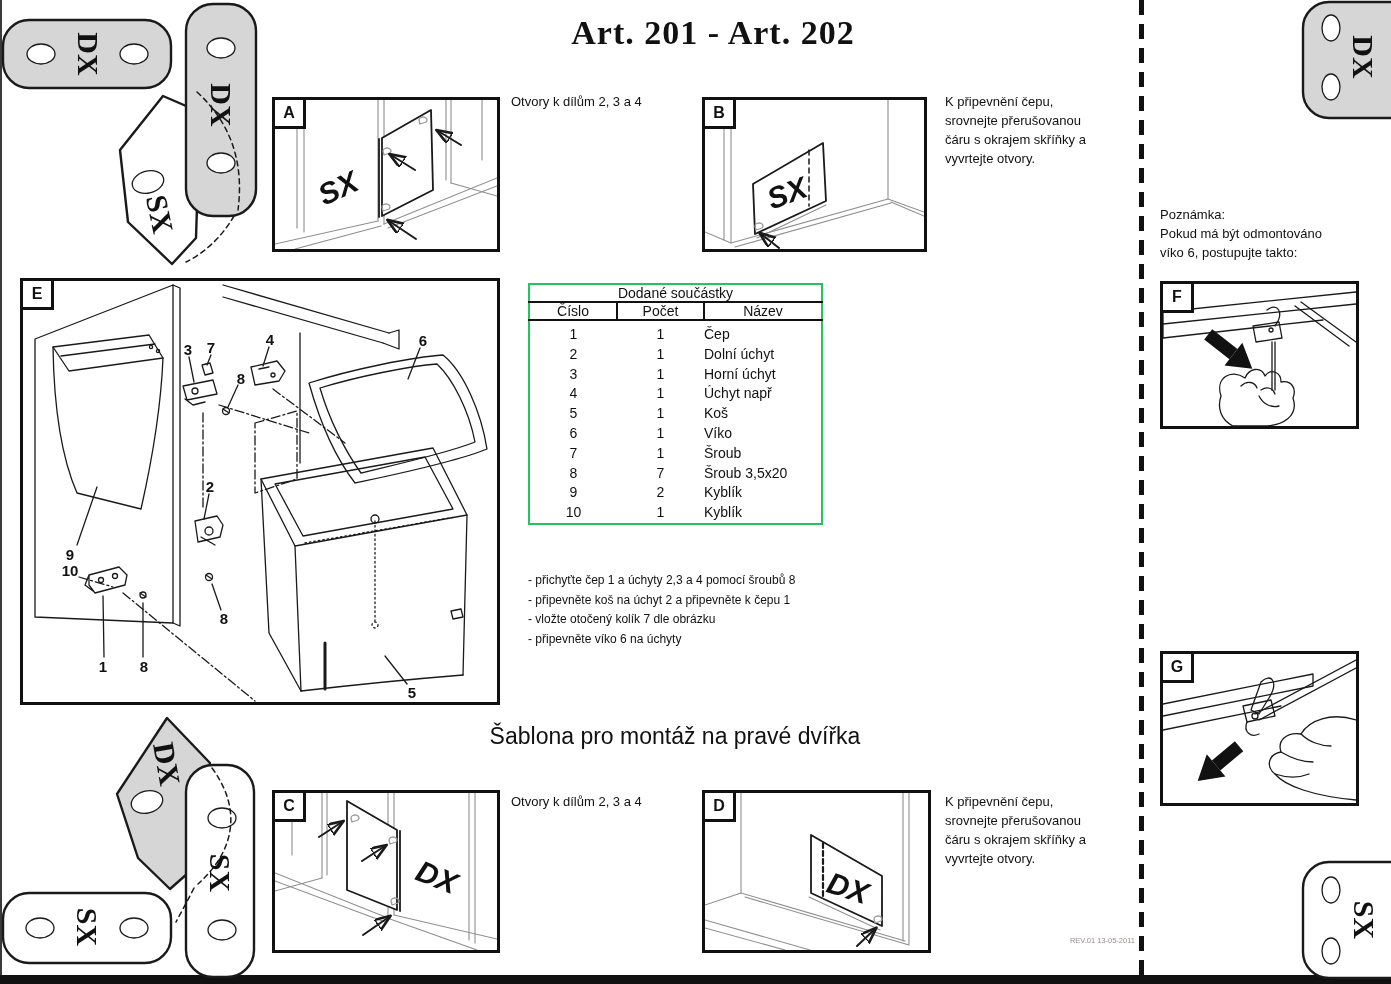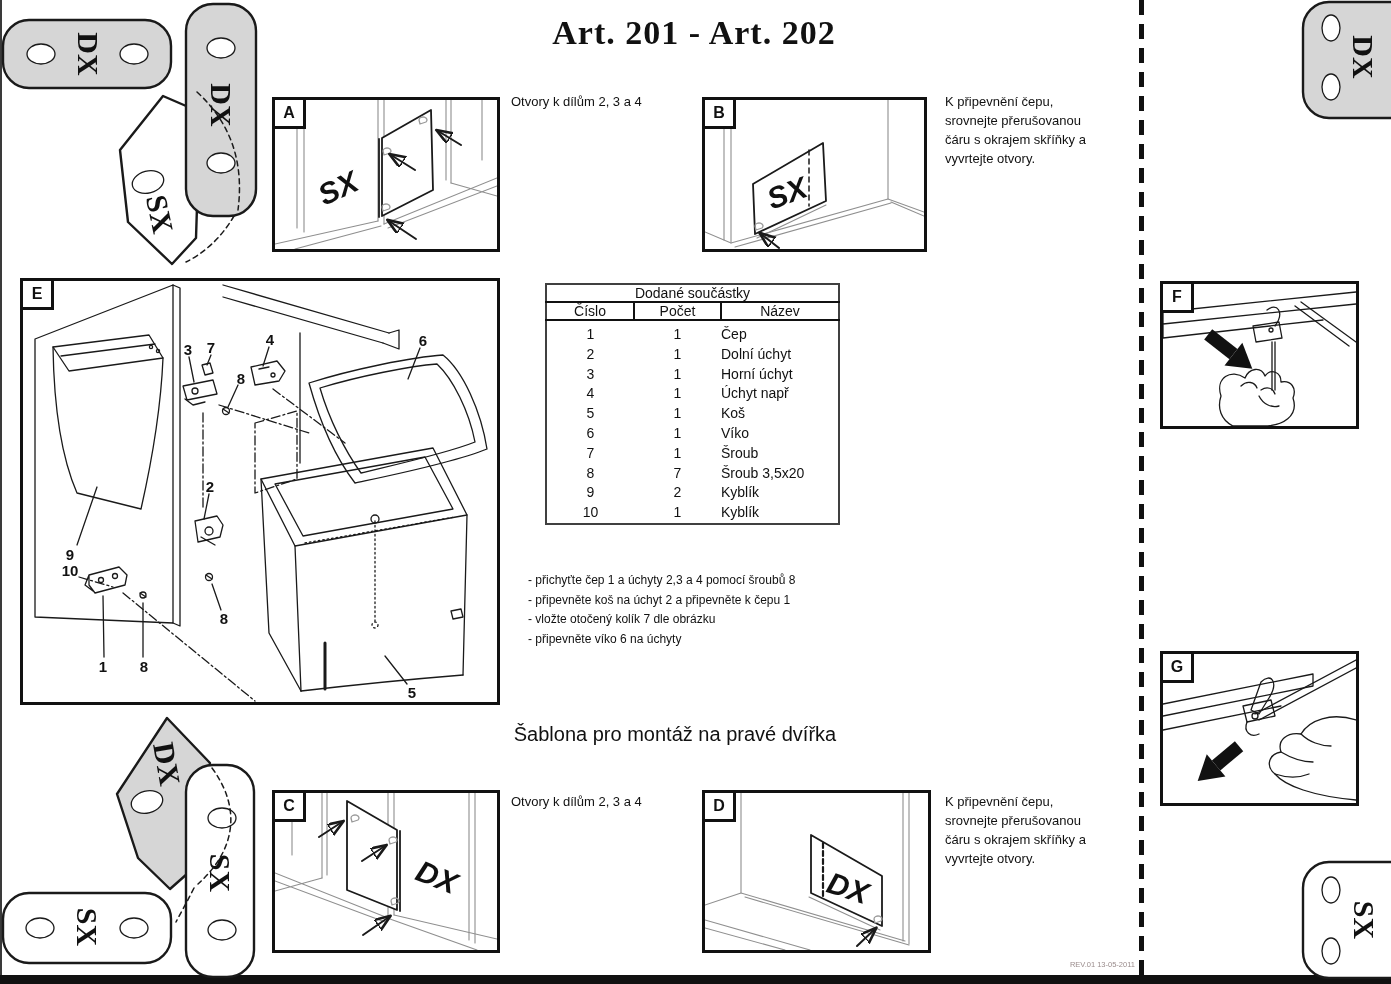--- a/index.html
+++ b/index.html
@@ -3,27 +3,27 @@
 <meta charset="utf-8">
 <style>
   html,body{margin:0;padding:0;background:#e8e8e8;}
   .page{position:relative;width:1391px;height:984px;background:#ffffff;overflow:hidden;
         font-family:"Liberation Sans",sans-serif;color:#111;}
   .abs{position:absolute;}
   .left-border{left:0;top:0;width:2px;height:984px;background:#3a3a3a;}
   .bottom-bar{left:0;top:975px;width:1391px;height:9px;background:#111;}
   .divider{left:1139px;top:0;width:5px;height:975px;
            background:repeating-linear-gradient(to bottom,#111 0 15px,transparent 15px 24px);}
-  .title{left:294px;top:14px;width:800px;text-align:center;
+  .title{left:313px;top:14px;width:800px;text-align:center;
          font-family:"Liberation Serif",serif;font-weight:bold;font-size:34px;letter-spacing:1px;}
   .subtitle{left:297px;top:56px;width:800px;text-align:center;font-size:19px;}
-  .section2{left:380px;top:723px;width:590px;text-align:center;font-size:20px;}
+  .section2{left:380px;top:723px;width:590px;text-align:center;font-size:23px;}
   .note{font-size:13px;line-height:19px;white-space:pre-line;}
   .steps{left:528px;top:571px;width:420px;font-size:12px;line-height:19.5px;white-space:pre-line;}
-  .rev{left:1030px;top:960px;width:105px;text-align:right;font-size:7.5px;color:#9a8c8c;}
+  .rev{left:1030px;top:936px;width:105px;text-align:right;font-size:7.5px;color:#9a8c8c;}
 
   .panel{position:absolute;border:3px solid #111;background:#fff;box-sizing:border-box;}
   .panel svg{display:block;width:100%;height:100%;}
   .plabel{position:absolute;top:-3px;left:-3px;width:28px;height:26px;background:#fff;
           border:3px solid #111;box-sizing:content-box;display:flex;align-items:center;
           justify-content:center;font-weight:bold;font-size:16px;}
 
   svg path,svg line,svg polygon,svg circle,svg ellipse,svg rect{
       fill:none;stroke:#1a1a1a;stroke-width:1.3;stroke-linecap:round;stroke-linejoin:round;}
   .wall{stroke:#8f8f8f;stroke-width:1.1;}
@@ -39,22 +39,22 @@
   .dot{stroke-dasharray:1.5 3;}
   .holeg{stroke:#9a9a9a;}
   text{stroke:none;}
   .tpl-mark{font-family:"Liberation Serif",serif;font-weight:bold;font-size:30px;fill:#111;
             text-anchor:middle;dominant-baseline:central;}
   .sheet-mark{font-family:"Liberation Sans",sans-serif;font-weight:bold;font-style:italic;
               font-size:30px;fill:#111;text-anchor:middle;dominant-baseline:central;}
   .num{font-family:"Liberation Sans",sans-serif;font-weight:bold;font-size:15px;fill:#111;
        text-anchor:middle;dominant-baseline:central;}
 
-  table.parts{position:absolute;left:545px;top:283px;width:293px;border-collapse:collapse;
-              border:2px solid #404040;font-size:14px;table-layout:fixed;}
+  table.parts{position:absolute;left:528px;top:283px;width:293px;border-collapse:collapse;
+              border:2px solid #22c55e;font-size:14px;table-layout:fixed;}
   table.parts td,table.parts th{font-weight:normal;padding:0;}
   .t-title{text-align:center;border-bottom:2px solid #111;padding:2px 0 3px 0;}
   .t-head th{border-bottom:2px solid #111;border-right:2px solid #111;padding:2px 0 3px 0;text-align:center;}
   .t-head th:last-child{border-right:none;}
   table.parts col.c1{width:88px;} table.parts col.c2{width:87px;} table.parts col.c3{width:118px;}
   tbody tr:first-child td{padding-top:4px;}
   td.cell-num{text-align:center;line-height:19.8px;}
   td.cell-name{text-align:left;padding-left:8px;line-height:19.8px;margin-top:8px;}
 </style>
 </head>
@@ -304,20 +304,23 @@
       </g>
     </svg>
     <div class="plabel">G</div>
   </div>
 
   <div class="abs note" style="left:511px;top:92px">Otvory k dílům 2, 3 a 4</div>
   <div class="abs note" style="left:945px;top:92px;width:200px">K připevnění čepu,
 srovnejte přerušovanou
 čáru s okrajem skříňky a
 vyvrtejte otvory.</div>
+  <div class="abs note" style="left:1160px;top:205px;width:220px">Poznámka:
+Pokud má být odmontováno
+víko 6, postupujte takto:</div>
   <div class="abs steps">- přichyťte čep 1 a úchyty 2,3 a 4 pomocí šroubů 8
 - připevněte koš na úchyt 2 a připevněte k čepu 1
 - vložte otočený kolík 7 dle obrázku
 - připevněte víko 6 na úchyty</div>
   <div class="abs section2">Šablona pro montáž na pravé dvířka</div>
   <div class="abs note" style="left:511px;top:792px">Otvory k dílům 2, 3 a 4</div>
   <div class="abs note" style="left:945px;top:792px;width:200px">K připevnění čepu,
 srovnejte přerušovanou
 čáru s okrajem skříňky a
 vyvrtejte otvory.</div>

